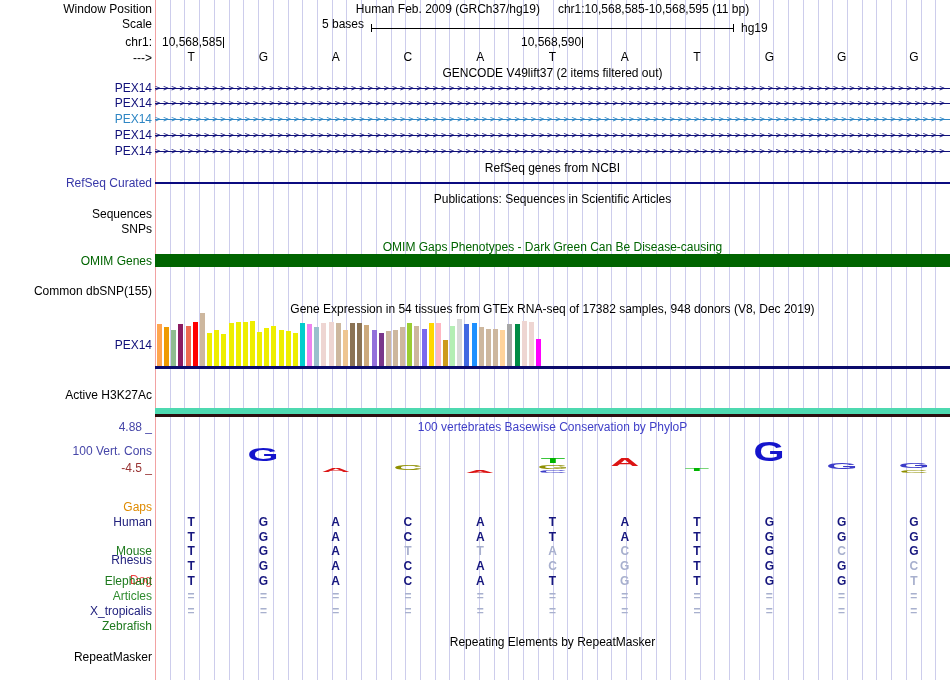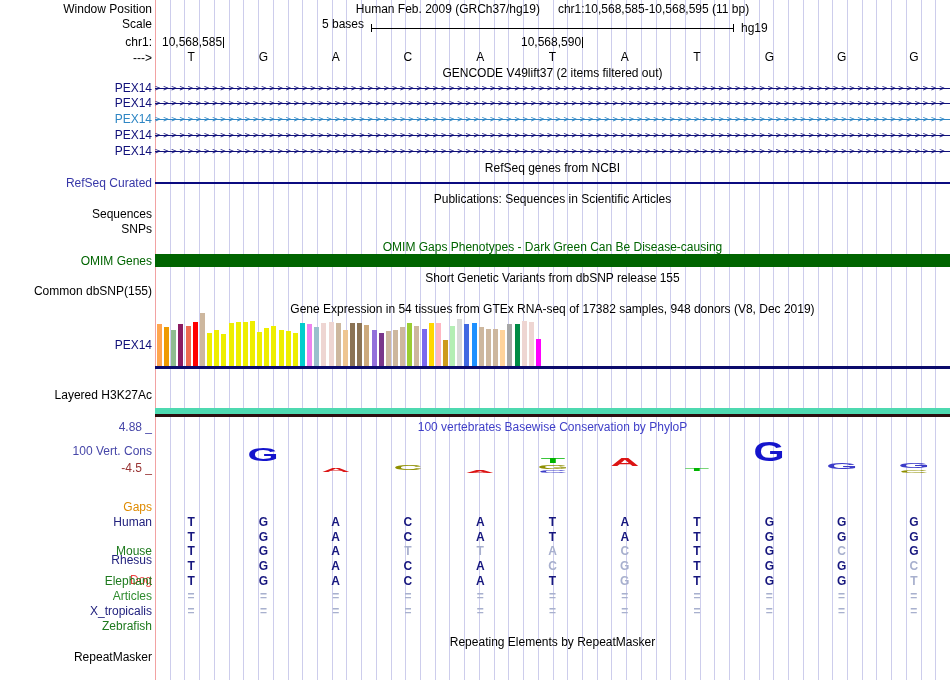--- a/index.html
+++ b/index.html
@@ -163,21 +163,20 @@
   <div class="hline" style="top:182px; height:2px; background:#0B0B80;"></div>
 
   <div class="title" style="top:192px">Publications: Sequences in Scientific Articles</div>
   <div class="lbl" style="top:207px">Sequences</div>
   <div class="lbl" style="top:222px">SNPs</div>
 
   <div class="title" style="top:240px; color:#006400">OMIM Gaps Phenotypes - Dark Green Can Be Disease-causing</div>
   <div class="lbl" style="top:254px; color:#006400">OMIM Genes</div>
   <div class="hline" style="top:254px; height:13px; background:#006400;"></div>
 
-  <div class="title" style="top:271px">Short Genetic Variants from dbSNP release 155</div>
   <div class="lbl" style="top:284px">Common dbSNP(155)</div>
 
   <div class="title" style="top:302px">Gene Expression in 54 tissues from GTEx RNA-seq of 17382 samples, 948 donors (V8, Dec 2019)</div>
   <div class="lbl" style="top:338px; color:#10107A">PEX14</div>
   <div id="gtex-bars">
       <div class="gtex-bar" style="left: 157px; top: 324px; height: 43px; background: rgb(255, 165, 79);"></div>
       <div class="gtex-bar" style="left: 164.15px; top: 327px; height: 40px; background: rgb(238, 154, 0);"></div>
       <div class="gtex-bar" style="left: 171.3px; top: 330px; height: 37px; background: rgb(143, 188, 143);"></div>
       <div class="gtex-bar" style="left: 178.45px; top: 324px; height: 43px; background: rgb(139, 28, 98);"></div>
       <div class="gtex-bar" style="left: 185.6px; top: 326px; height: 41px; background: rgb(238, 106, 80);"></div>
@@ -226,21 +225,21 @@
       <div class="gtex-bar" style="left: 493.05px; top: 329px; height: 38px; background: rgb(205, 183, 158);"></div>
       <div class="gtex-bar" style="left: 500.2px; top: 330px; height: 37px; background: rgb(255, 211, 155);"></div>
       <div class="gtex-bar" style="left: 507.35px; top: 324px; height: 43px; background: rgb(166, 166, 166);"></div>
       <div class="gtex-bar" style="left: 514.5px; top: 324px; height: 43px; background: rgb(0, 139, 69);"></div>
       <div class="gtex-bar" style="left: 521.65px; top: 321px; height: 46px; background: rgb(238, 213, 210);"></div>
       <div class="gtex-bar" style="left: 528.8px; top: 322px; height: 45px; background: rgb(238, 213, 210);"></div>
       <div class="gtex-bar" style="left: 535.95px; top: 339px; height: 28px; background: rgb(255, 0, 255);"></div>
     </div>
   <div class="hline" style="top:366px; height:3px; background:#0B0B6B;"></div>
 
-  <div class="lbl" style="top:388px">Layered H3K27Ac</div>
+  <div class="lbl" style="top:388px">Active H3K27Ac</div>
   <div class="hline" style="top:408px; height:6px; background:#4ED9B0;"></div>
   <div class="hline" style="top:414px; height:3px; background:#2B0E0E;"></div>
 
   <div class="title" style="top:420px; color:#4040C8">100 vertebrates Basewise Conservation by PhyloP</div>
   <div class="lbl" style="top:420px; color:#4646A8">4.88 _</div>
   <div class="lbl" style="top:444px; color:#4646A8">100 Vert. Cons</div>
   <div class="lbl" style="top:461px; color:#993333">-4.5 _</div>
   <div id="phylop">
       <div class="logo-glyph" style="left: 263.409px; top: 448px; width: 42px; height: 14px;"><svg width="42" height="14" viewBox="0 0 20 15" preserveAspectRatio="none">
           <text x="10" y="14" text-anchor="middle" font-family="Liberation Sans, sans-serif" font-weight="bold" font-size="19" fill="#1414CC">G</text>

